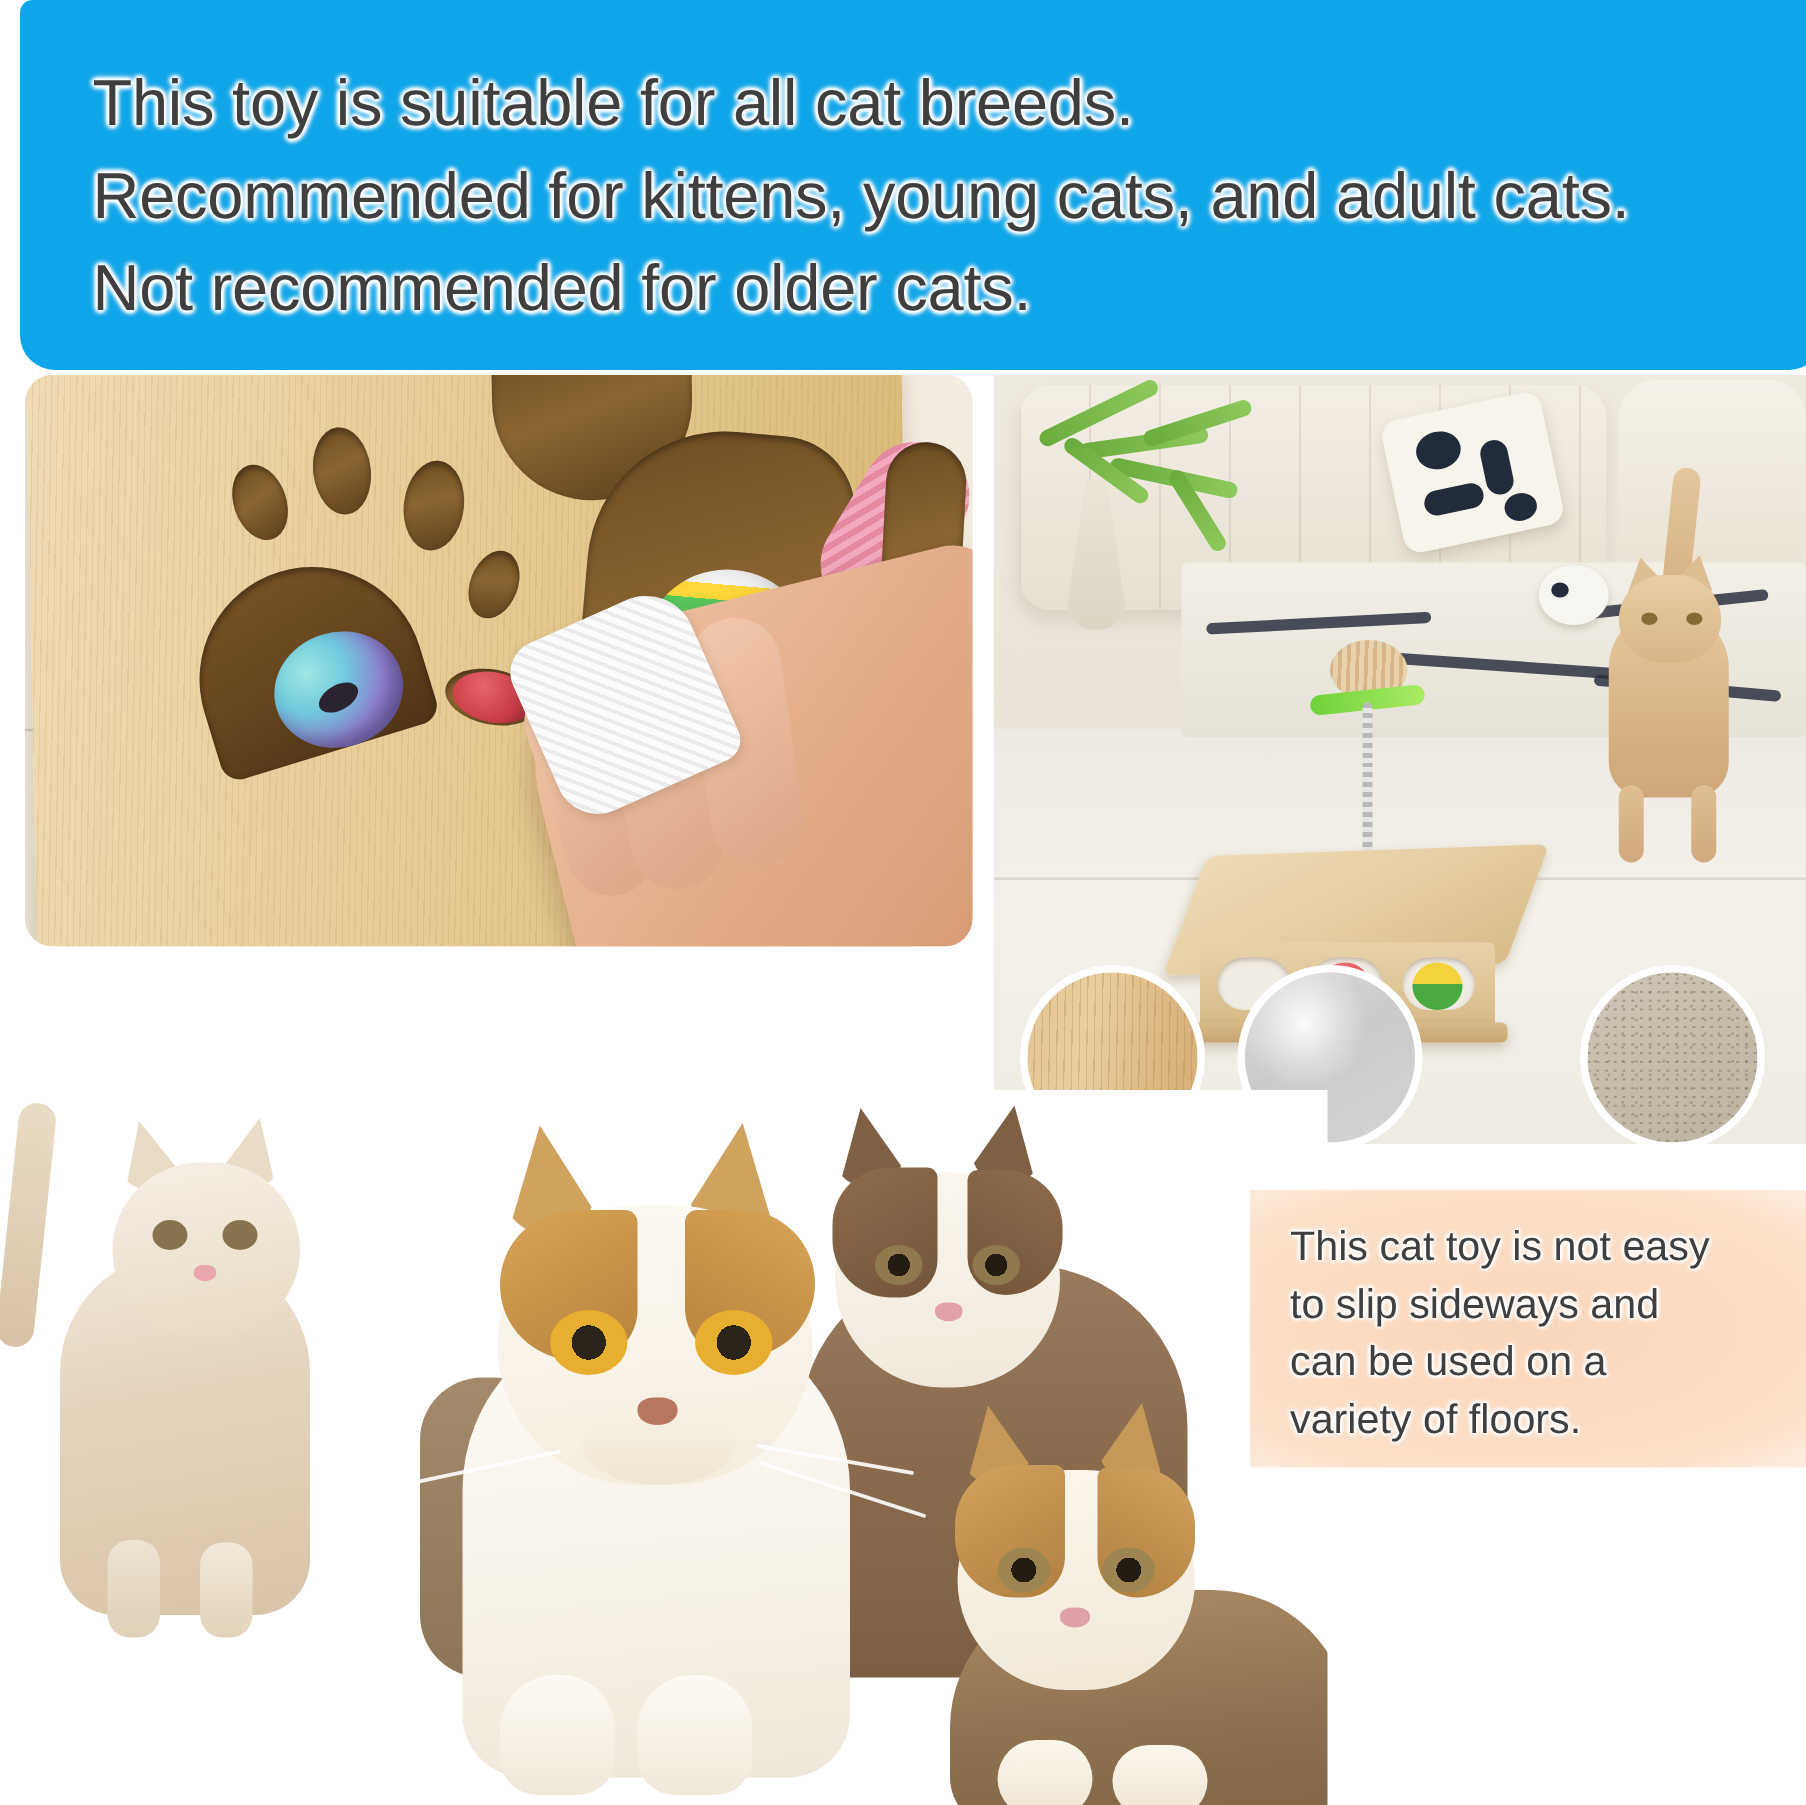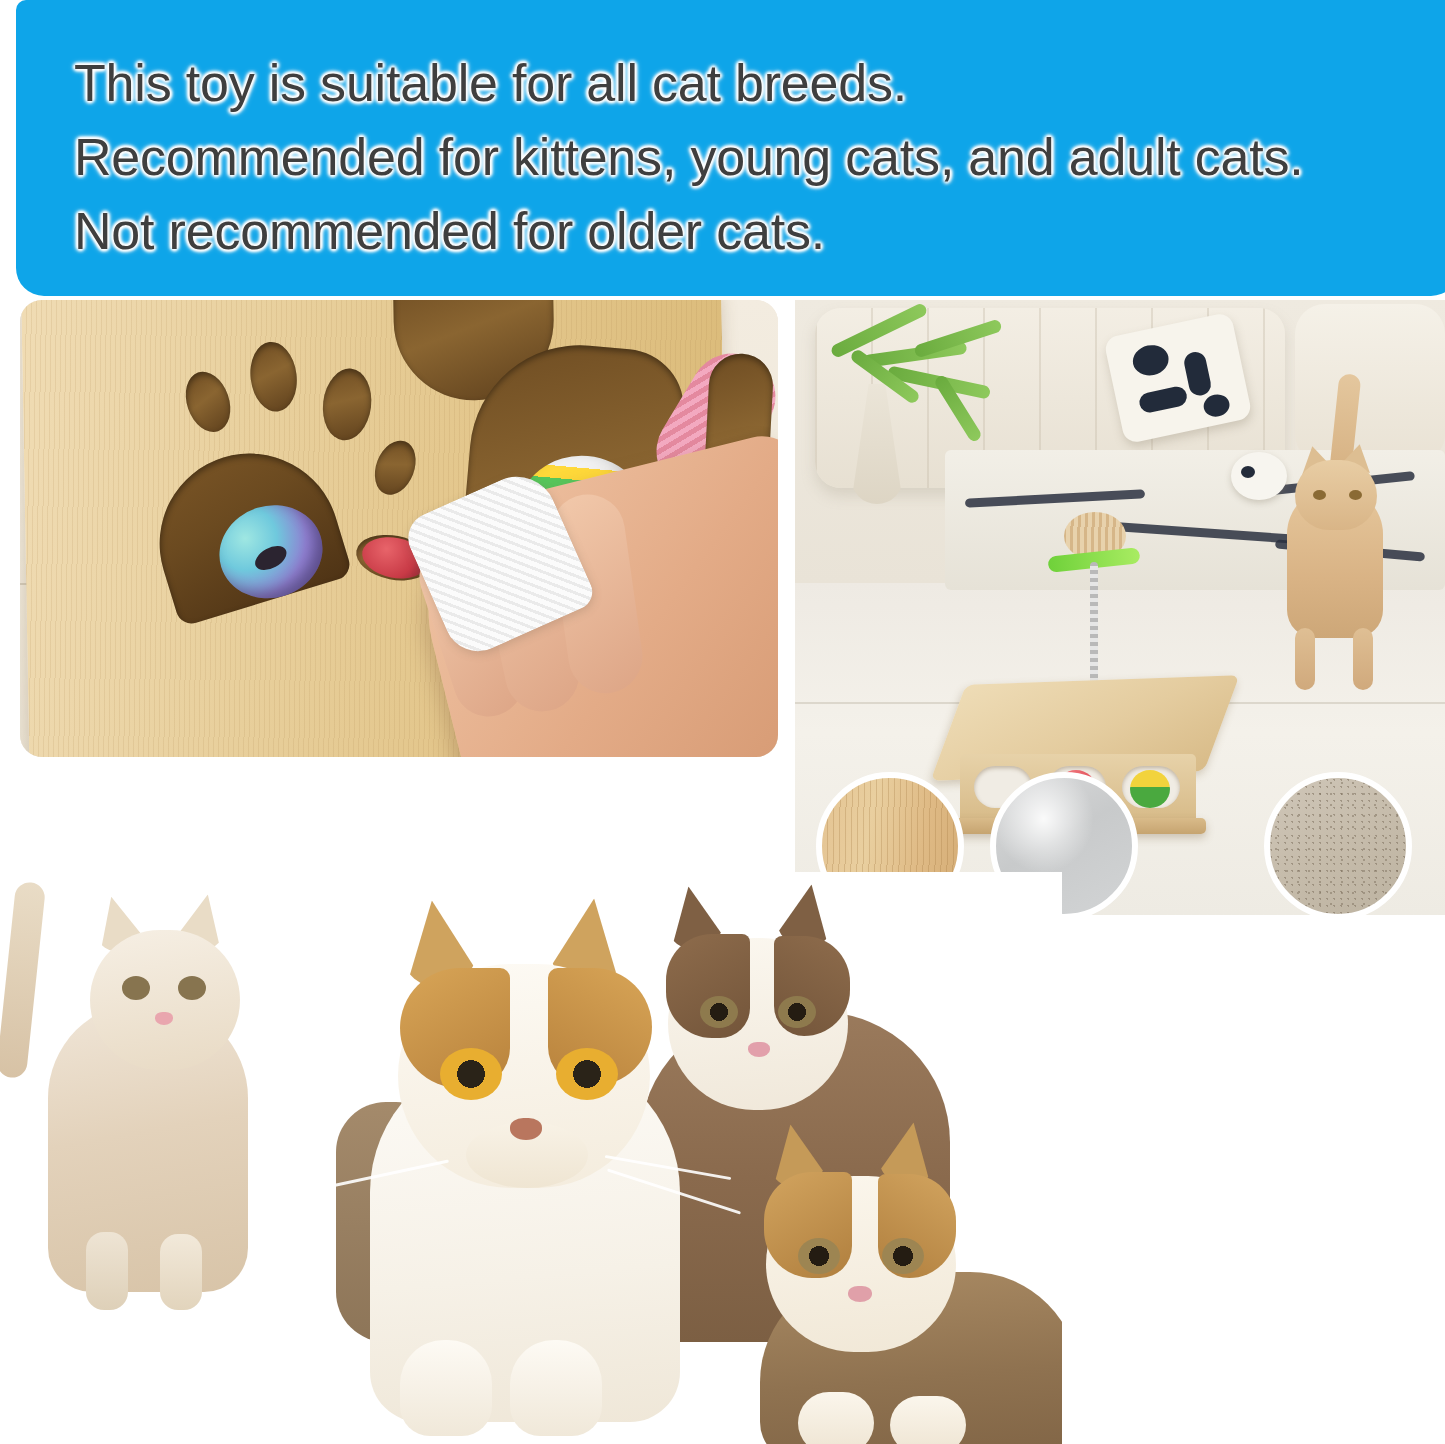--- a/index.html
+++ b/index.html
@@ -542,14 +542,20 @@
       <div class="kb nose"></div>
       <div class="whisker" style="left:604px;top:294px;width:128px;transform:rotate(10deg);"></div>
       <div class="whisker" style="left:604px;top:318px;width:140px;transform:rotate(18deg);"></div>
       <div class="whisker" style="left:330px;top:300px;width:120px;transform:rotate(-12deg);"></div>
       <div class="kb pawL"></div>
       <div class="kb pawR"></div>
     </div>
 
   </div>
 
+  <div class="caption-floor">
+    <div class="ctext2">This cat toy is not easy
+to slip sideways and
+can be used on a
+variety of floors.</div>
+  </div>
 
 </div>
 
 </body></html>

